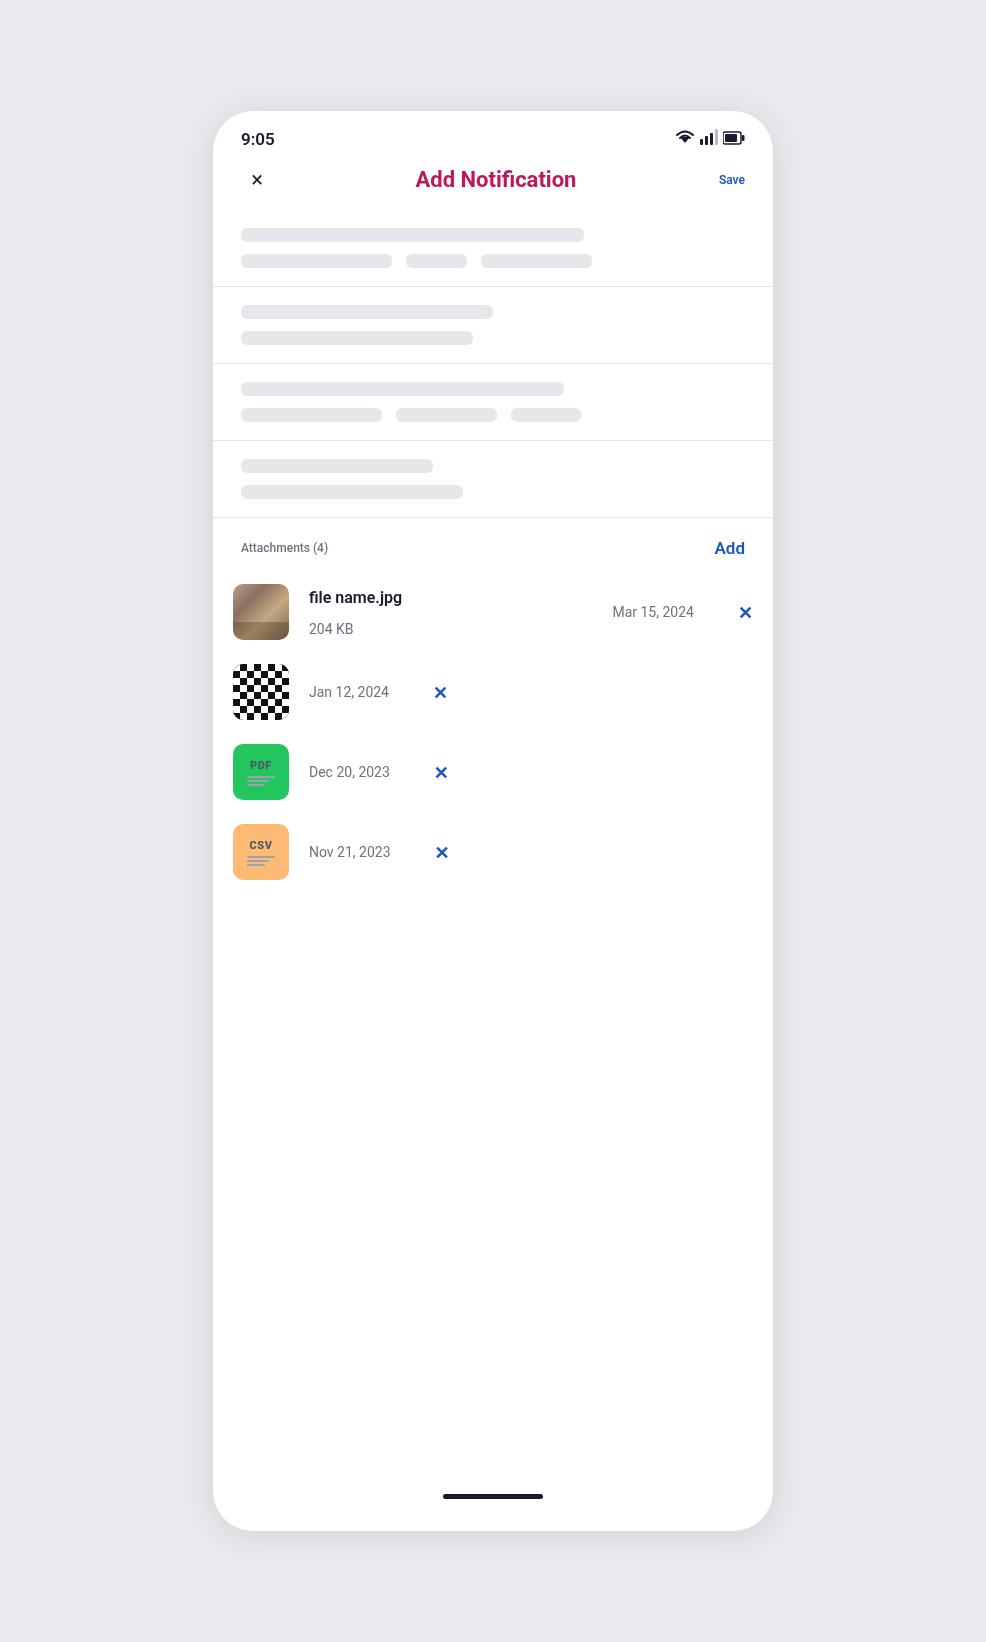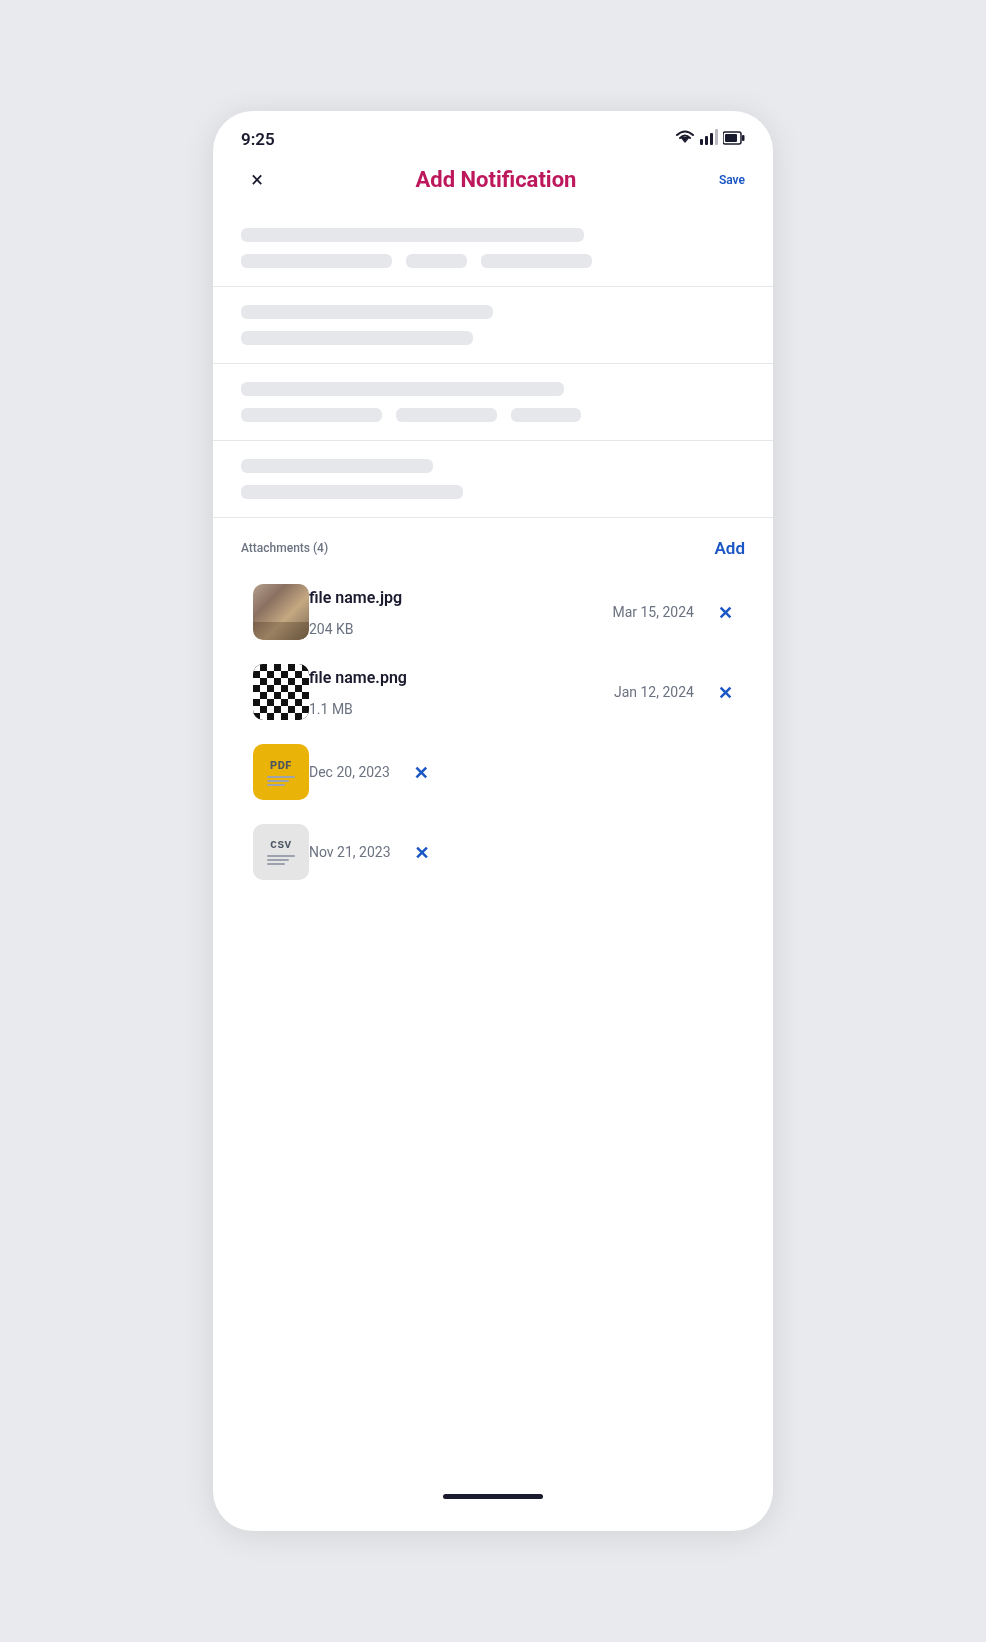--- a/index.html
+++ b/index.html
@@ -95,45 +95,44 @@
     .attachments-add {
       font-size: 17px;
       font-weight: 600;
       color: #1a56c4;
       cursor: pointer;
     }
     
     .attachment-item {
       display: flex;
       align-items: center;
-      padding: 12px 40px;
-      gap: 0;
+      padding: 12px 20px;
+      gap: 20px;
     }
     .attachment-icon {
       width: 56px;
       height: 56px;
       border-radius: 10px;
       overflow: hidden;
       flex-shrink: 0;
       display: flex;
       align-items: center;
       justify-content: center;
     }
     .attachment-icon.jpg {
       background: #c8b89a;
     }
     .attachment-icon.png {
       background: #222;
     }
     .attachment-icon.pdf {
-      background: #eab308;
+      background: #22c55e;
     }
     .attachment-icon.csv {
-      background: #e5e5e5;
-      font-family: Liberation Mono, monospace;
+      background: #fdba74;
     }
     .attachment-info {
       flex: 1;
     }
     .attachment-name {
       font-size: 16px;
       font-weight: 600;
       color: #1a1a2e;
     }
     .attachment-size {
@@ -228,21 +227,21 @@
       background: #1a1a2e;
       border-radius: 3px;
     }
   </style>
 </head>
 <body>
 
 <div class="phone-frame">
 
   <div class="status-bar">
-    <span class="status-time">9:25</span>
+    <span class="status-time">9:05</span>
     <div class="status-icons">
 
       <span>
         <svg width="20" height="16" viewBox="0 0 20 16" fill="#1a1a2e">
           <polygon points="10,14 5,8 15,8" fill="#1a1a2e"></polygon>
           <path d="M2,6 Q10,-1 18,6" fill="none" stroke="#1a1a2e" stroke-width="2" stroke-linecap="round"></path>
           <path d="M5,9 Q10,4 15,9" fill="none" stroke="#1a1a2e" stroke-width="2" stroke-linecap="round"></path>
         </svg>
       </span>
 
@@ -312,24 +311,20 @@
       <div class="attachment-name">file name.jpg</div>
       <div class="attachment-size">204 KB</div>
     </div>
     <span class="attachment-date">Mar 15, 2024</span>
     <span class="attachment-remove">✕</span>
   </div>
 
   <div class="attachment-item">
     <div class="attachment-icon png">
       <div class="png-checker"></div>
-    </div>
-    <div class="attachment-info">
-      <div class="attachment-name">file name.png</div>
-      <div class="attachment-size">1.1 MB</div>
     </div>
     <span class="attachment-date">Jan 12, 2024</span>
     <span class="attachment-remove">✕</span>
   </div>
 
   <div class="attachment-item">
     <div class="attachment-icon pdf">
       <div class="pdf-icon-wrap">
         <span class="pdf-label">PDF</span>
         <div class="pdf-lines">

